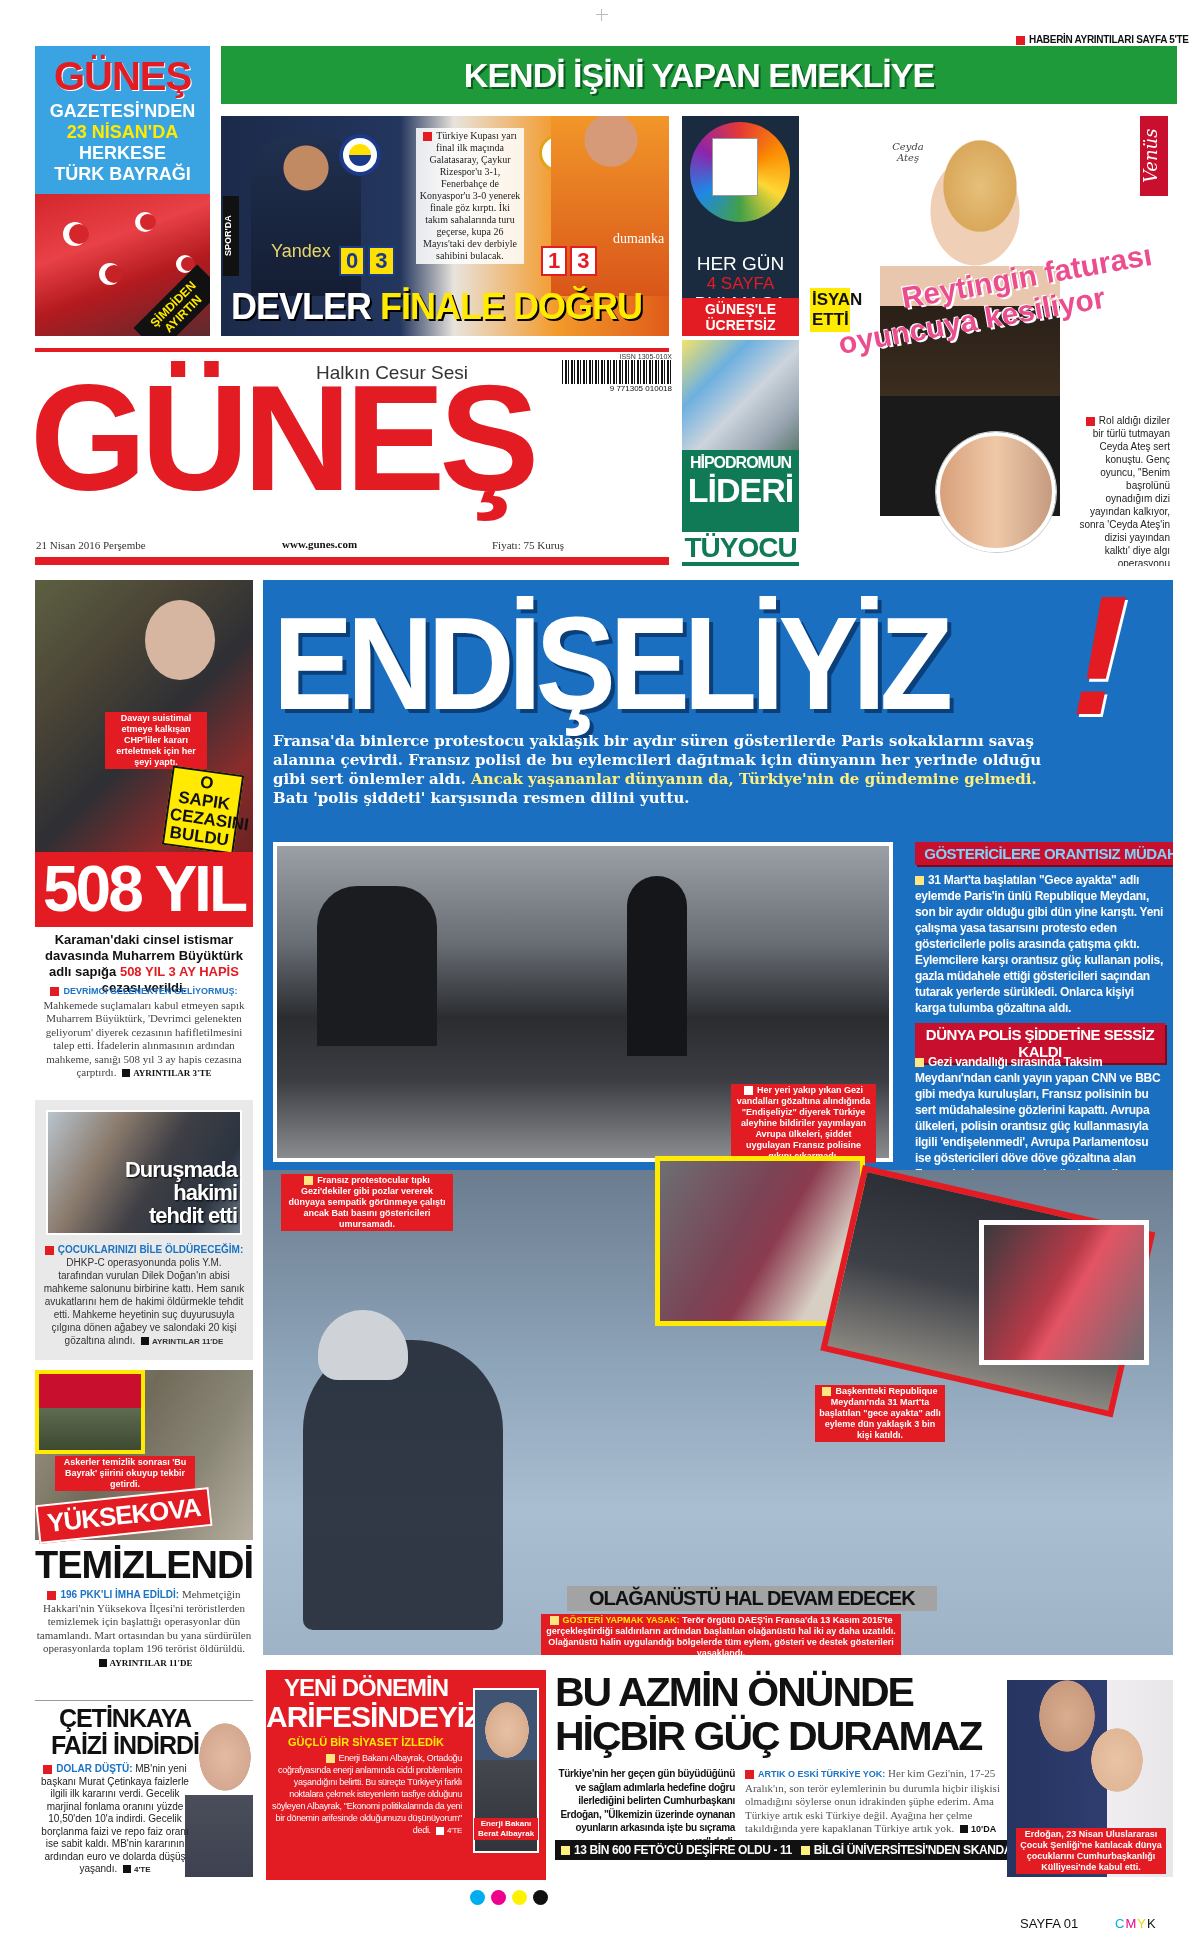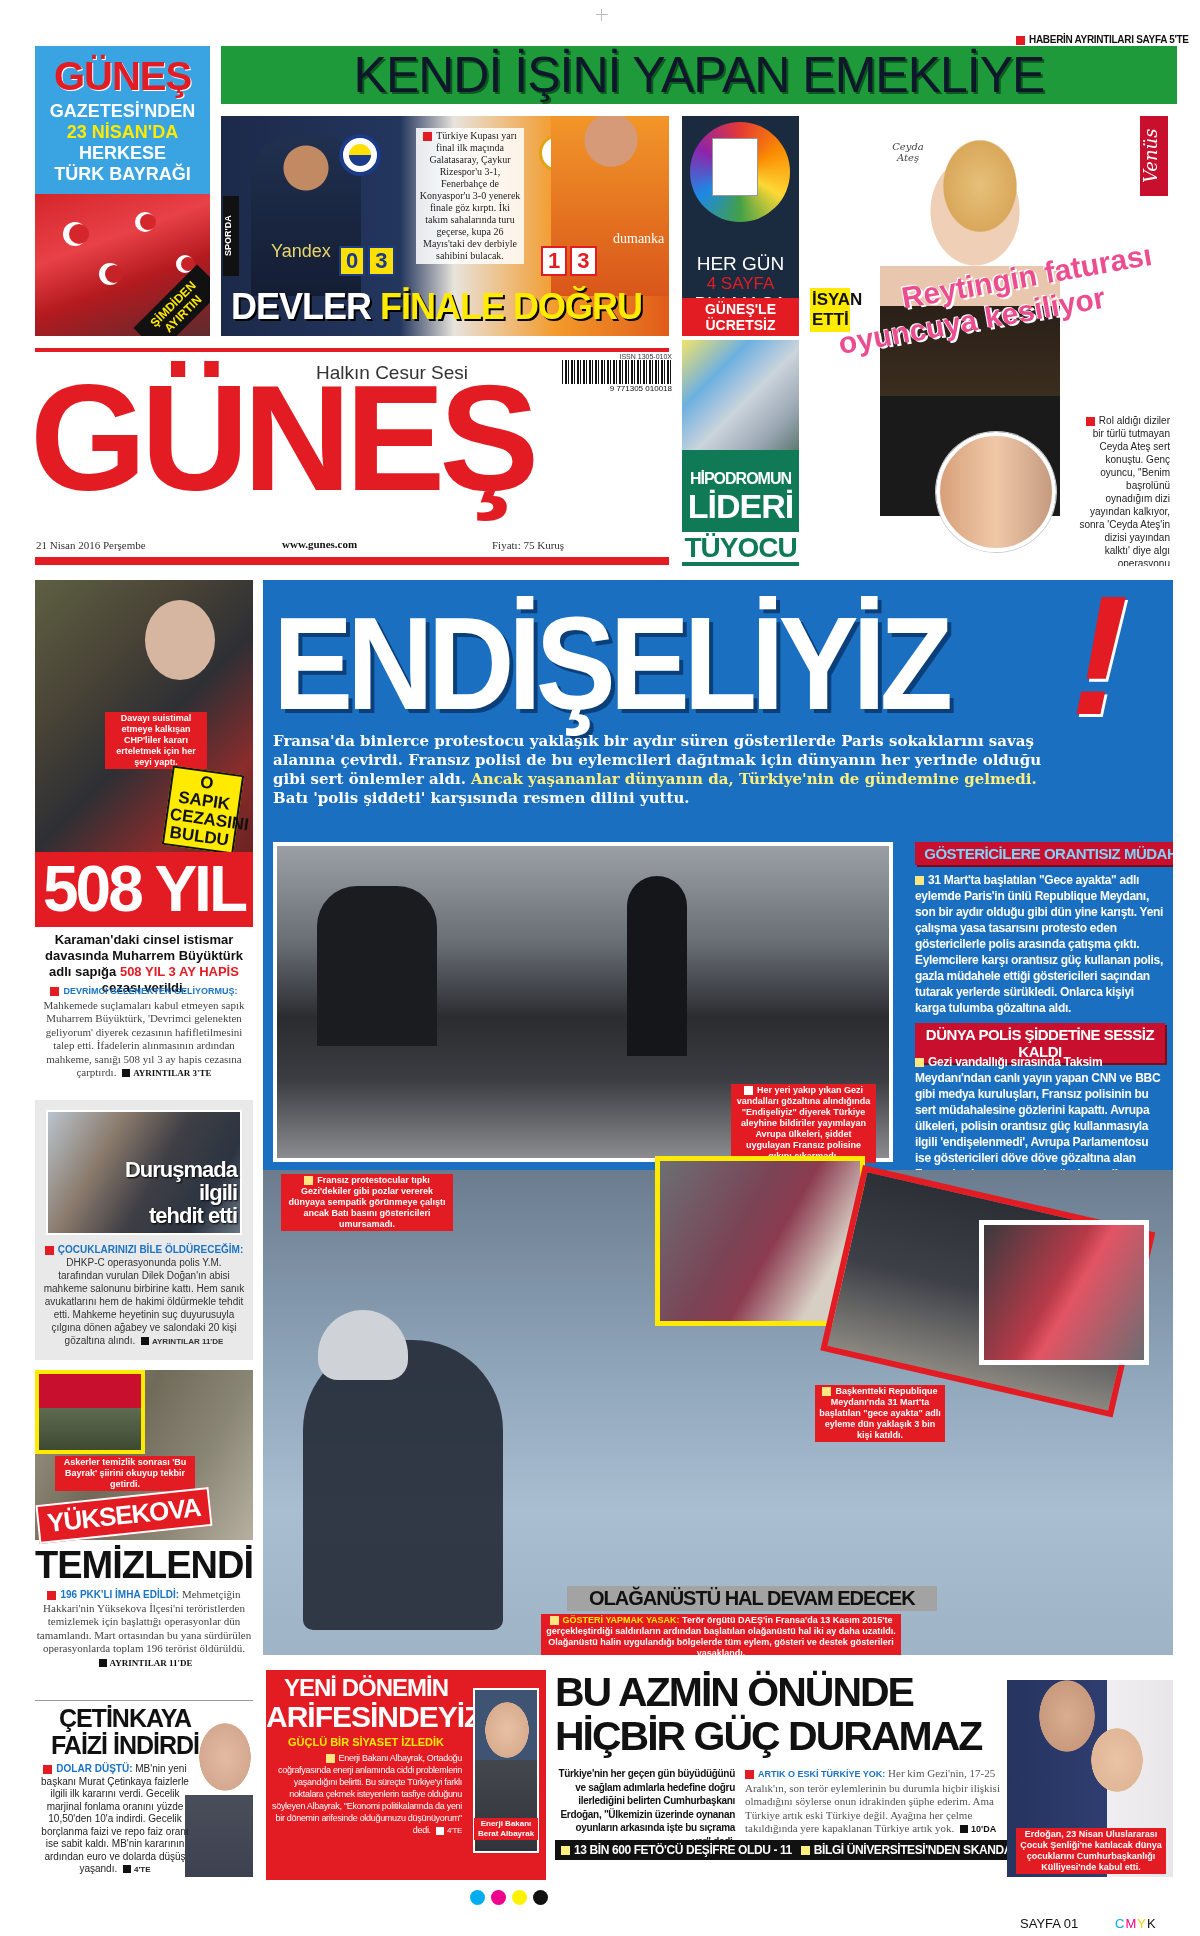--- a/index.html
+++ b/index.html
@@ -39,21 +39,21 @@
       <circle cx="75" cy="80" r="11" fill="#fff"></circle>
         <circle cx="79" cy="80" r="9" fill="#c52328"></circle>
       <circle cx="150" cy="70" r="9" fill="#fff"></circle>
         <circle cx="153" cy="70" r="7" fill="#c52328"></circle>
     </svg>
   </div>
   <div style="position:absolute;left:98px;top:245px;width:90px;background:#111;color:#ffea00;font-weight:bold;font-size:12px;line-height:14px;text-align:center;padding:4px 2px;transform:rotate(-45deg)">ŞİMDİDEN AYIRTIN</div>
 </div>
 
 <div class="abs" style="left:221px;top:46px;width:956px;height:58px;background:#1f9a3a;display:flex;align-items:center;justify-content:center;gap:14px">
-  <span style="color:#0f172a;font-weight:400;font-size:50px;letter-spacing:-1px;text-shadow:2px 2px 0 #0b5a20">KENDİ İŞİNİ YAPAN EMEKLİYE</span>
+  <span style="color:#ffffff;font-weight:700;font-size:34px;letter-spacing:-1px;text-shadow:2px 2px 0 #0b5a20">KENDİ İŞİNİ YAPAN EMEKLİYE</span>
 </div>
 
 <div class="abs" style="left:221px;top:116px;width:448px;height:220px;background:linear-gradient(90deg,#1c2a4a 0%,#23365e 40%,#e8e3dc 52%,#f39a2a 75%,#e05c1a 100%);overflow:hidden">
   <div style="position:absolute;left:2px;top:80px;width:16px;height:80px;background:#111;color:#fff;font-size:9px;font-weight:bold;writing-mode:vertical-rl;transform:rotate(180deg);text-align:center;padding:2px 0">SPOR'DA</div>
   <div style="position:absolute;left:30px;top:20px;width:110px;height:160px;background:radial-gradient(circle at 50% 20%,#c28a63 0,#c28a63 22px,transparent 23px),linear-gradient(#20304f,#141d33);border-radius:40px 40px 0 0"></div>
   <div style="position:absolute;left:50px;top:125px;color:#e9d66b;font-size:18px">Yandex</div>
   <div style="position:absolute;left:118px;top:18px;width:42px;height:42px;border-radius:50%;background:#fff;border:4px solid #1b3a8a;display:flex;align-items:center;justify-content:center">
     <div style="width:22px;height:22px;border-radius:50%;background:linear-gradient(#ffe000 50%,#1b3a8a 50%)"></div>
   </div>
   <div style="position:absolute;left:118px;top:130px;display:flex;gap:3px">
@@ -82,21 +82,21 @@
   <div style="position:absolute;top:138px;width:100%;text-align:center;font-weight:400;line-height:20px">
     <div style="color:#fff;font-size:19px">HER GÜN</div>
     <div style="color:#e31b23;font-size:17px">4 SAYFA</div>
     <div style="color:#fff;font-size:19px">BULMACA</div>
   </div>
   <div style="position:absolute;bottom:0;width:100%;background:#e31b23;color:#fff;font-size:14px;font-weight:bold;text-align:center;padding:3px 0">GÜNEŞ'LE ÜCRETSİZ</div>
 </div>
 
 <div class="abs" style="left:682px;top:340px;width:117px;height:226px;background:#fff;overflow:hidden">
   <div style="position:absolute;left:0;top:0;width:117px;height:110px;background:linear-gradient(135deg,#f2e36b 0%,#6db0e0 30%,#ccd4dc 55%,#9aa7b3 80%,#5e7a72 100%)"></div>
-  <div style="position:absolute;top:110px;width:117px;height:82px;background:#0f7a55;text-align:center;padding-top:20px">
+  <div style="position:absolute;top:110px;width:117px;height:82px;background:#0f7a55;text-align:center;padding-top:4px">
     <div style="color:#fff;font-weight:900;font-size:16px;letter-spacing:-1px">HİPODROMUN</div>
     <div style="color:#fff;font-weight:900;font-size:34px;letter-spacing:-1px;line-height:36px">LİDERİ</div>
   </div>
   <div style="position:absolute;top:194px;width:117px;text-align:center;color:#0f7a55;font-weight:900;font-size:28px;letter-spacing:-1px;line-height:28px">TÜYOCU</div>
   <div style="position:absolute;bottom:0;width:100%;height:4px;background:#0f7a55"></div>
 </div>
 
 <div class="abs" style="left:810px;top:116px;width:368px;height:450px;overflow:hidden">
   <div style="position:absolute;left:70px;top:0;width:180px;height:440px;background:radial-gradient(ellipse 60px 75px at 100px 70px,#e6c07a 0,#d9a85b 60%,transparent 62%),radial-gradient(ellipse 45px 55px at 95px 95px,#efcfb5 0,#efcfb5 98%,transparent 100%),linear-gradient(180deg,transparent 0,transparent 150px,#e9c7ae 150px,#e9c7ae 190px,#2a2018 190px,#3b2d1f 280px,#1a1a1a 280px,#1a1a1a 400px,transparent 400px)"></div>
   <div style="position:absolute;left:78px;top:25px;font-family:'DejaVu Serif',serif;font-style:italic;font-size:10px;color:#444;width:40px;text-align:center">Ceyda Ateş</div>
@@ -143,21 +143,21 @@
   </div>
   <div style="position:absolute;left:0;top:404px;width:218px;font-family:'Liberation Serif',serif;font-size:11px;line-height:13.5px;text-align:center;color:#444">
     <span class="rsq"></span><b style="color:#1a73c4;font-family:'Liberation Sans',sans-serif;font-size:9px">DEVRİMCİ GELENEKTEN GELİYORMUŞ:</b> <span>Mahkemede suçlamaları kabul etmeyen sapık Muharrem Büyüktürk, 'Devrimci gelenekten geliyorum' diyerek cezasının hafifletilmesini talep etti. İfadelerin alınmasının ardından mahkeme, sanığı 508 yıl 3 ay hapis cezasına çarptırdı.</span> <span class="bsq"></span><b style="color:#111;font-size:9px">AYRINTILAR 3'TE</b>
   </div>
 </div>
 
 <div class="abs" style="left:35px;top:1100px;width:218px;height:260px;background:#e9e9e9;overflow:hidden">
   <div style="position:absolute;left:11px;top:10px;width:196px;height:125px;background:linear-gradient(120deg,#b9c4cd 0%,#8a7a6c 30%,#3f3f45 55%,#2b3440 80%,#6a7683 100%);border:2px solid #fff"></div>
   <div style="position:absolute;left:60px;top:58px;width:142px;text-align:right;color:#fff;font-weight:bold;font-size:22px;line-height:23px;letter-spacing:-1px;text-shadow:1px 1px 2px #000">
     <div>Duruşmada</div>
-      <div>ilgili</div>
+      <div>hakimi</div>
       <div>tehdit etti</div>
   </div>
   <div style="position:absolute;left:8px;top:143px;width:202px;font-size:10px;line-height:13px;text-align:center;color:#333">
     <span class="rsq"></span><b style="color:#1a73c4">ÇOCUKLARINIZI BİLE ÖLDÜRECEĞİM:</b> <span>DHKP-C operasyonunda polis Y.M. tarafından vurulan Dilek Doğan'ın abisi mahkeme salonunu birbirine kattı. Hem sanık avukatlarını hem de hakimi öldürmekle tehdit etti. Mahkeme heyetinin suç duyurusuyla çılgına dönen ağabey ve salondaki 20 kişi gözaltına alındı.</span> <span class="bsq"></span><b style="font-size:8px">AYRINTILAR 11'DE</b>
   </div>
 </div>
 
 <div class="abs" style="left:35px;top:1370px;width:218px;height:320px;overflow:hidden">
   <div style="position:absolute;left:0;top:0;width:218px;height:170px;background:linear-gradient(120deg,#a49d8c 0%,#706a59 40%,#8a8676 70%,#b7b0a0 100%)"></div>
   <div style="position:absolute;left:0;top:0;width:110px;height:84px;border:4px solid #ffea00;background:linear-gradient(#c8102e 0,#c8102e 45%,#5f6b4f 45%,#3d4a33 100%)"></div>

